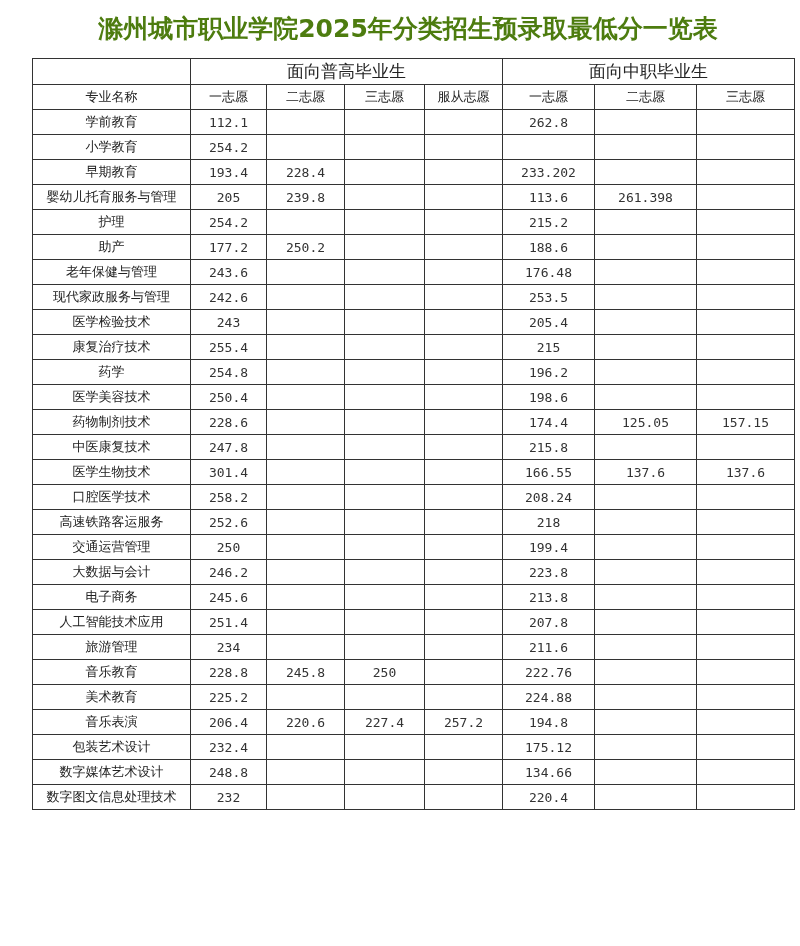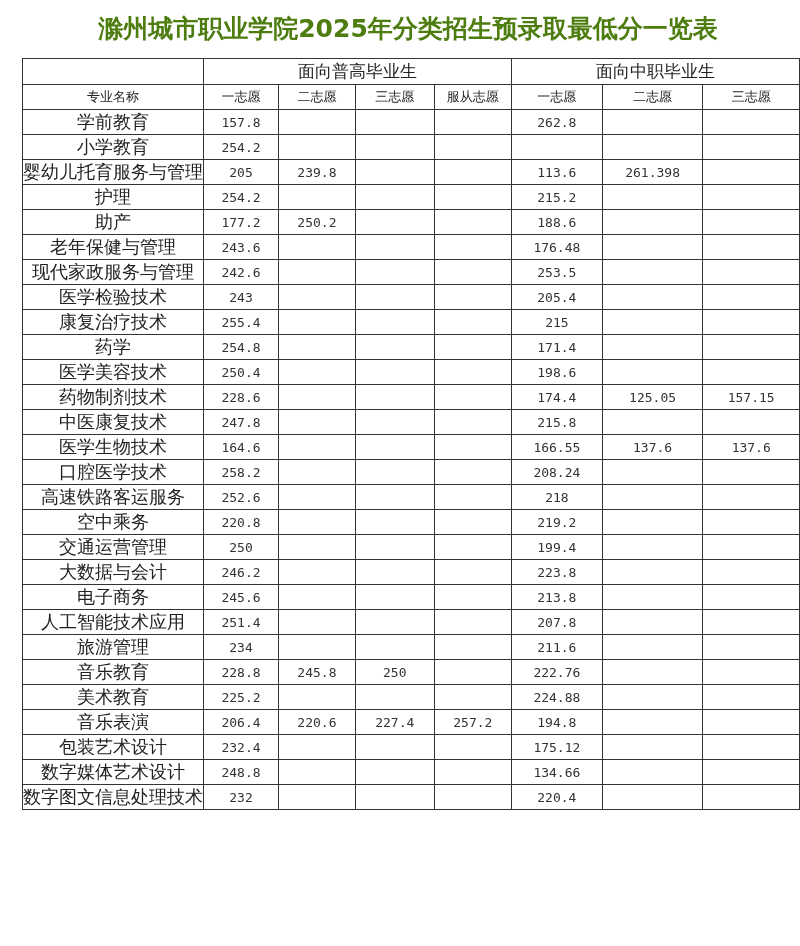--- a/index.html
+++ b/index.html
@@ -1,26 +1,26 @@
 <!DOCTYPE html>
 <html><head>
 <meta charset="utf-8">
 <style>
   html, body { margin: 0; padding: 0; background: #ffffff; }
   body { width: 800px; height: 946px; position: relative; overflow: hidden;
          font-family: "DejaVu Serif", "Liberation Serif", serif; color: #222; }
   .title { position: absolute; top: 12px; left: 8px; width: 800px; text-align: center;
            font-family: "DejaVu Sans", "Liberation Sans", sans-serif; font-weight: bold;
            font-size: 25px; letter-spacing: 0px; color: #4d7c0f; }
-  table { position: absolute; left: 22px; top: 58px; border-collapse: collapse; table-layout: fixed; }
+  table { position: absolute; left: 32px; top: 58px; border-collapse: collapse; table-layout: fixed; }
   td, th { border: 1.5px solid #333; padding: 0; text-align: center; vertical-align: middle;
            height: 24px; overflow: hidden; white-space: nowrap; }
   th { font-family: "DejaVu Sans", "Liberation Sans", sans-serif; font-weight: normal; font-size: 13px; }
   th.group { font-size: 17px; height: 25px; }
-  td.name { font-family: "DejaVu Sans", "Liberation Sans", sans-serif; font-size: 18px; }
+  td.name { font-family: "DejaVu Sans", "Liberation Sans", sans-serif; font-size: 13px; }
   td.val { font-family: "DejaVu Sans Mono", "Liberation Mono", monospace; font-size: 13px; color: #333; }
 </style>
 </head>
 <body>
 
 <div class="title">滁州城市职业学院2025年分类招生预录取最低分一览表</div>
 
 <table>
   <colgroup>
     <col style="width:158px">
@@ -45,35 +45,45 @@
       <th>三志愿</th>
       <th>服从志愿</th>
       <th>一志愿</th>
       <th>二志愿</th>
       <th>三志愿</th>
     </tr>
   </thead>
   <tbody id="tbody">
       <tr>
         <td class="name">学前教育</td>
-        <td class="val">157.8</td>
+        <td class="val">112.1</td>
         <td class="val"></td>
         <td class="val"></td>
         <td class="val"></td>
         <td class="val">262.8</td>
         <td class="val"></td>
         <td class="val"></td>
       </tr>
       <tr>
         <td class="name">小学教育</td>
         <td class="val">254.2</td>
         <td class="val"></td>
         <td class="val"></td>
         <td class="val"></td>
         <td class="val"></td>
+        <td class="val"></td>
+        <td class="val"></td>
+      </tr>
+      <tr>
+        <td class="name">早期教育</td>
+        <td class="val">193.4</td>
+        <td class="val">228.4</td>
+        <td class="val"></td>
+        <td class="val"></td>
+        <td class="val">233.202</td>
         <td class="val"></td>
         <td class="val"></td>
       </tr>
       <tr>
         <td class="name">婴幼儿托育服务与管理</td>
         <td class="val">205</td>
         <td class="val">239.8</td>
         <td class="val"></td>
         <td class="val"></td>
         <td class="val">113.6</td>
@@ -139,21 +149,21 @@
         <td class="val">215</td>
         <td class="val"></td>
         <td class="val"></td>
       </tr>
       <tr>
         <td class="name">药学</td>
         <td class="val">254.8</td>
         <td class="val"></td>
         <td class="val"></td>
         <td class="val"></td>
-        <td class="val">171.4</td>
+        <td class="val">196.2</td>
         <td class="val"></td>
         <td class="val"></td>
       </tr>
       <tr>
         <td class="name">医学美容技术</td>
         <td class="val">250.4</td>
         <td class="val"></td>
         <td class="val"></td>
         <td class="val"></td>
         <td class="val">198.6</td>
@@ -175,21 +185,21 @@
         <td class="val">247.8</td>
         <td class="val"></td>
         <td class="val"></td>
         <td class="val"></td>
         <td class="val">215.8</td>
         <td class="val"></td>
         <td class="val"></td>
       </tr>
       <tr>
         <td class="name">医学生物技术</td>
-        <td class="val">164.6</td>
+        <td class="val">301.4</td>
         <td class="val"></td>
         <td class="val"></td>
         <td class="val"></td>
         <td class="val">166.55</td>
         <td class="val">137.6</td>
         <td class="val">137.6</td>
       </tr>
       <tr>
         <td class="name">口腔医学技术</td>
         <td class="val">258.2</td>
@@ -200,30 +210,20 @@
         <td class="val"></td>
         <td class="val"></td>
       </tr>
       <tr>
         <td class="name">高速铁路客运服务</td>
         <td class="val">252.6</td>
         <td class="val"></td>
         <td class="val"></td>
         <td class="val"></td>
         <td class="val">218</td>
-        <td class="val"></td>
-        <td class="val"></td>
-      </tr>
-      <tr>
-        <td class="name">空中乘务</td>
-        <td class="val">220.8</td>
-        <td class="val"></td>
-        <td class="val"></td>
-        <td class="val"></td>
-        <td class="val">219.2</td>
         <td class="val"></td>
         <td class="val"></td>
       </tr>
       <tr>
         <td class="name">交通运营管理</td>
         <td class="val">250</td>
         <td class="val"></td>
         <td class="val"></td>
         <td class="val"></td>
         <td class="val">199.4</td>

